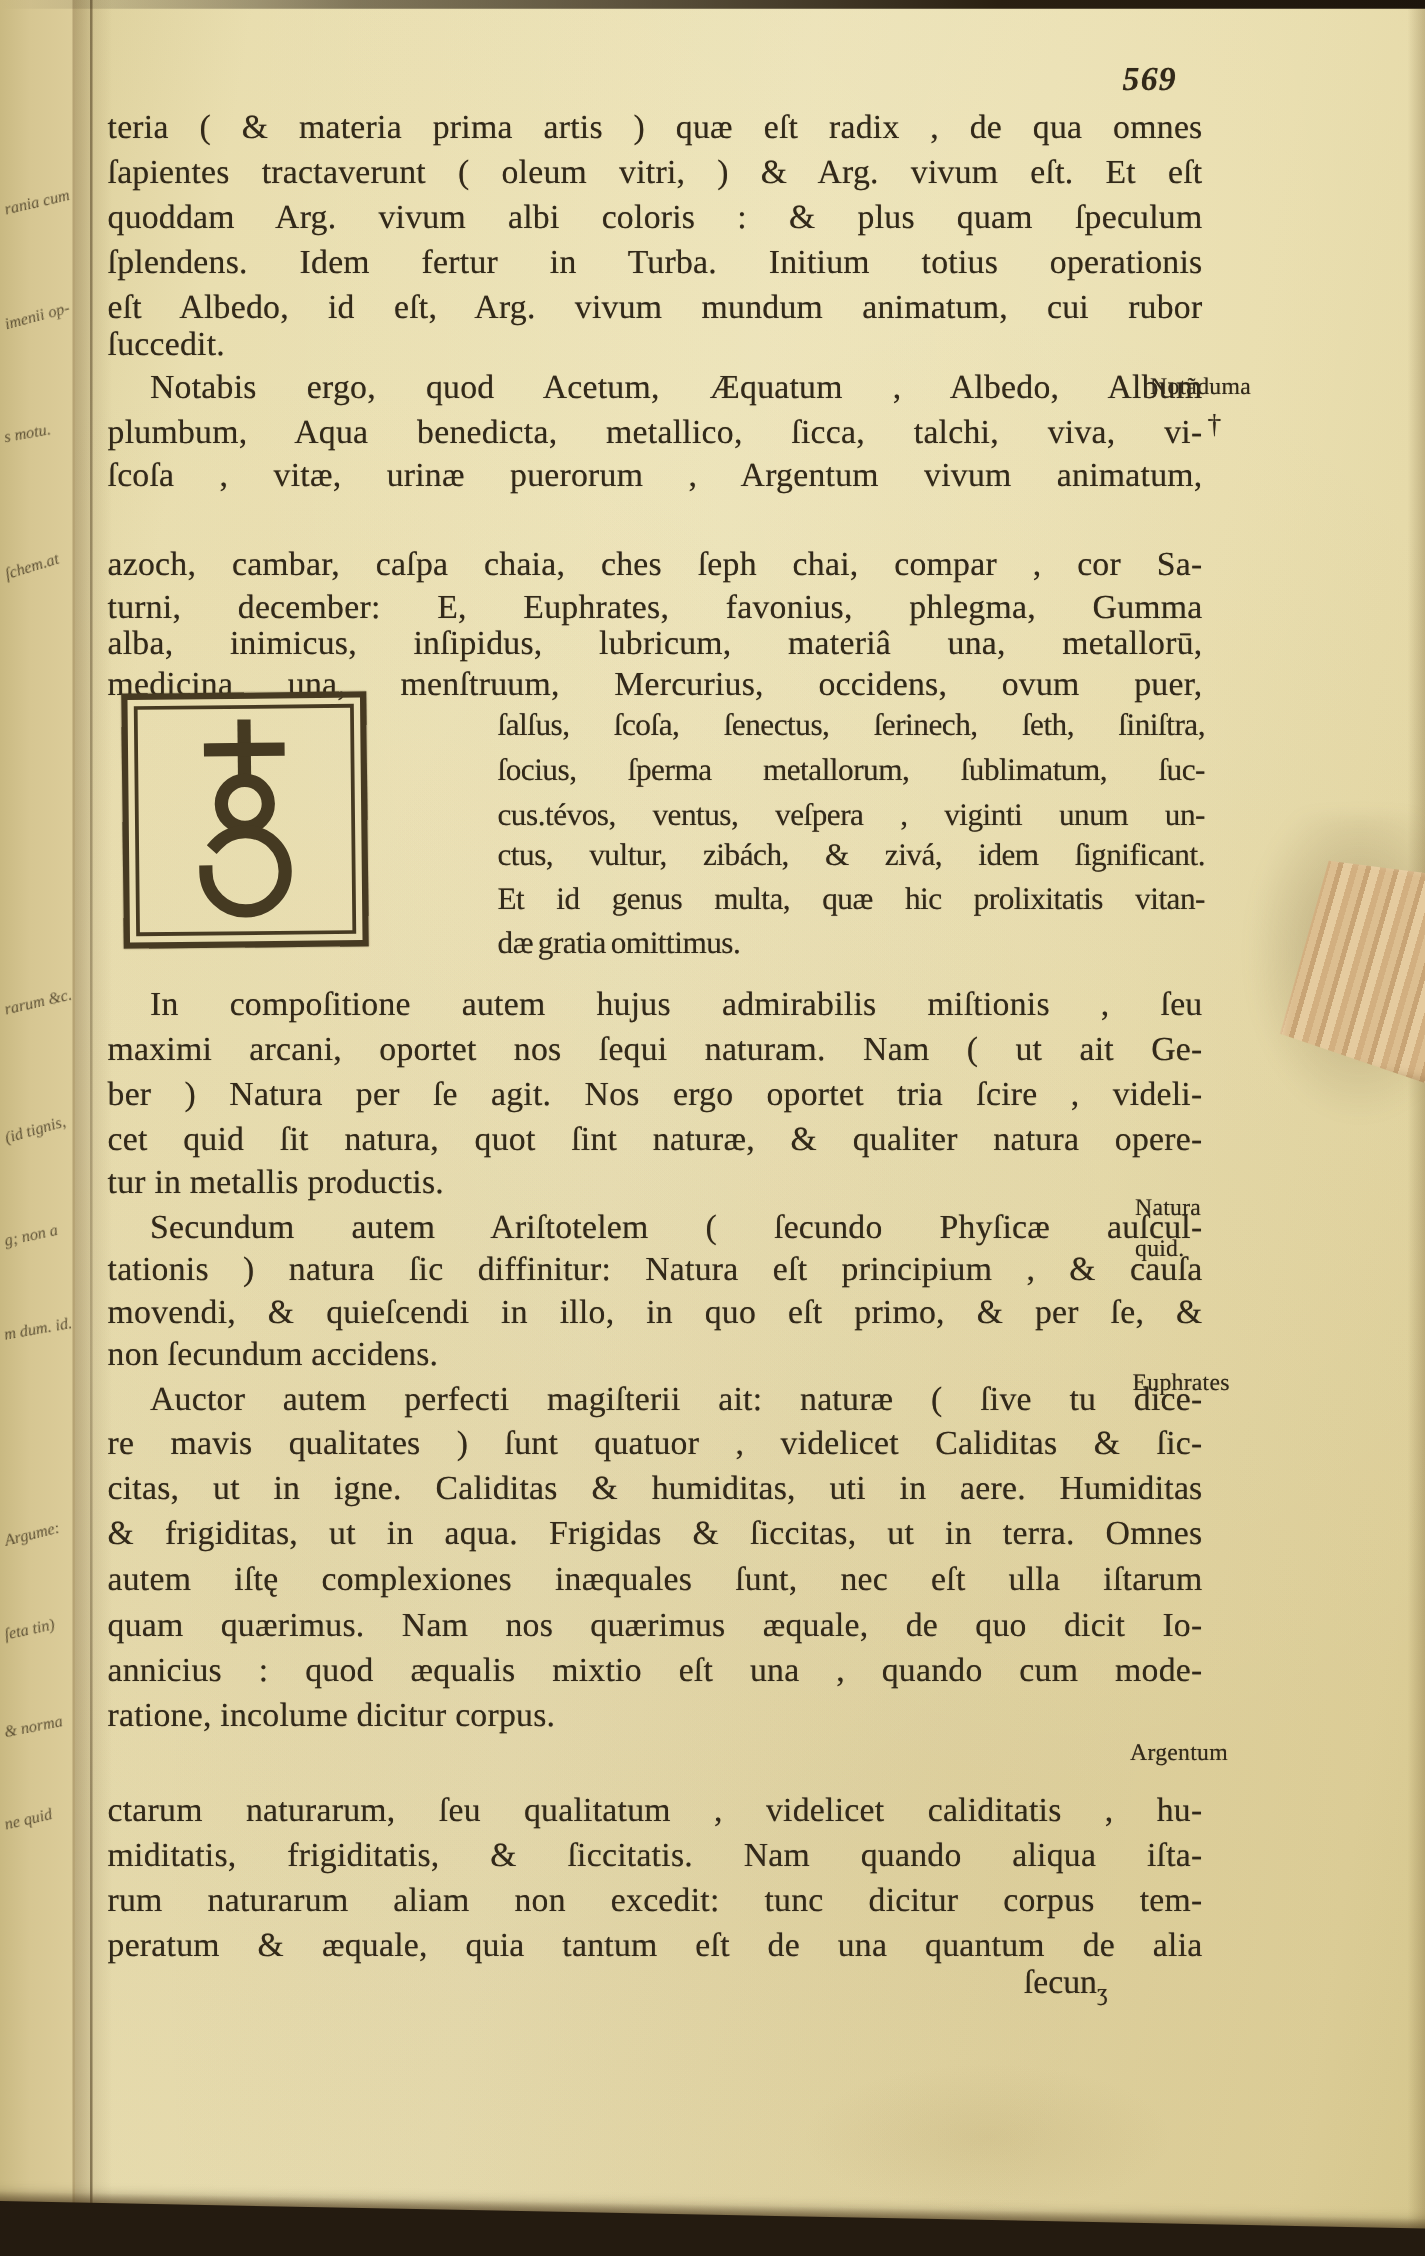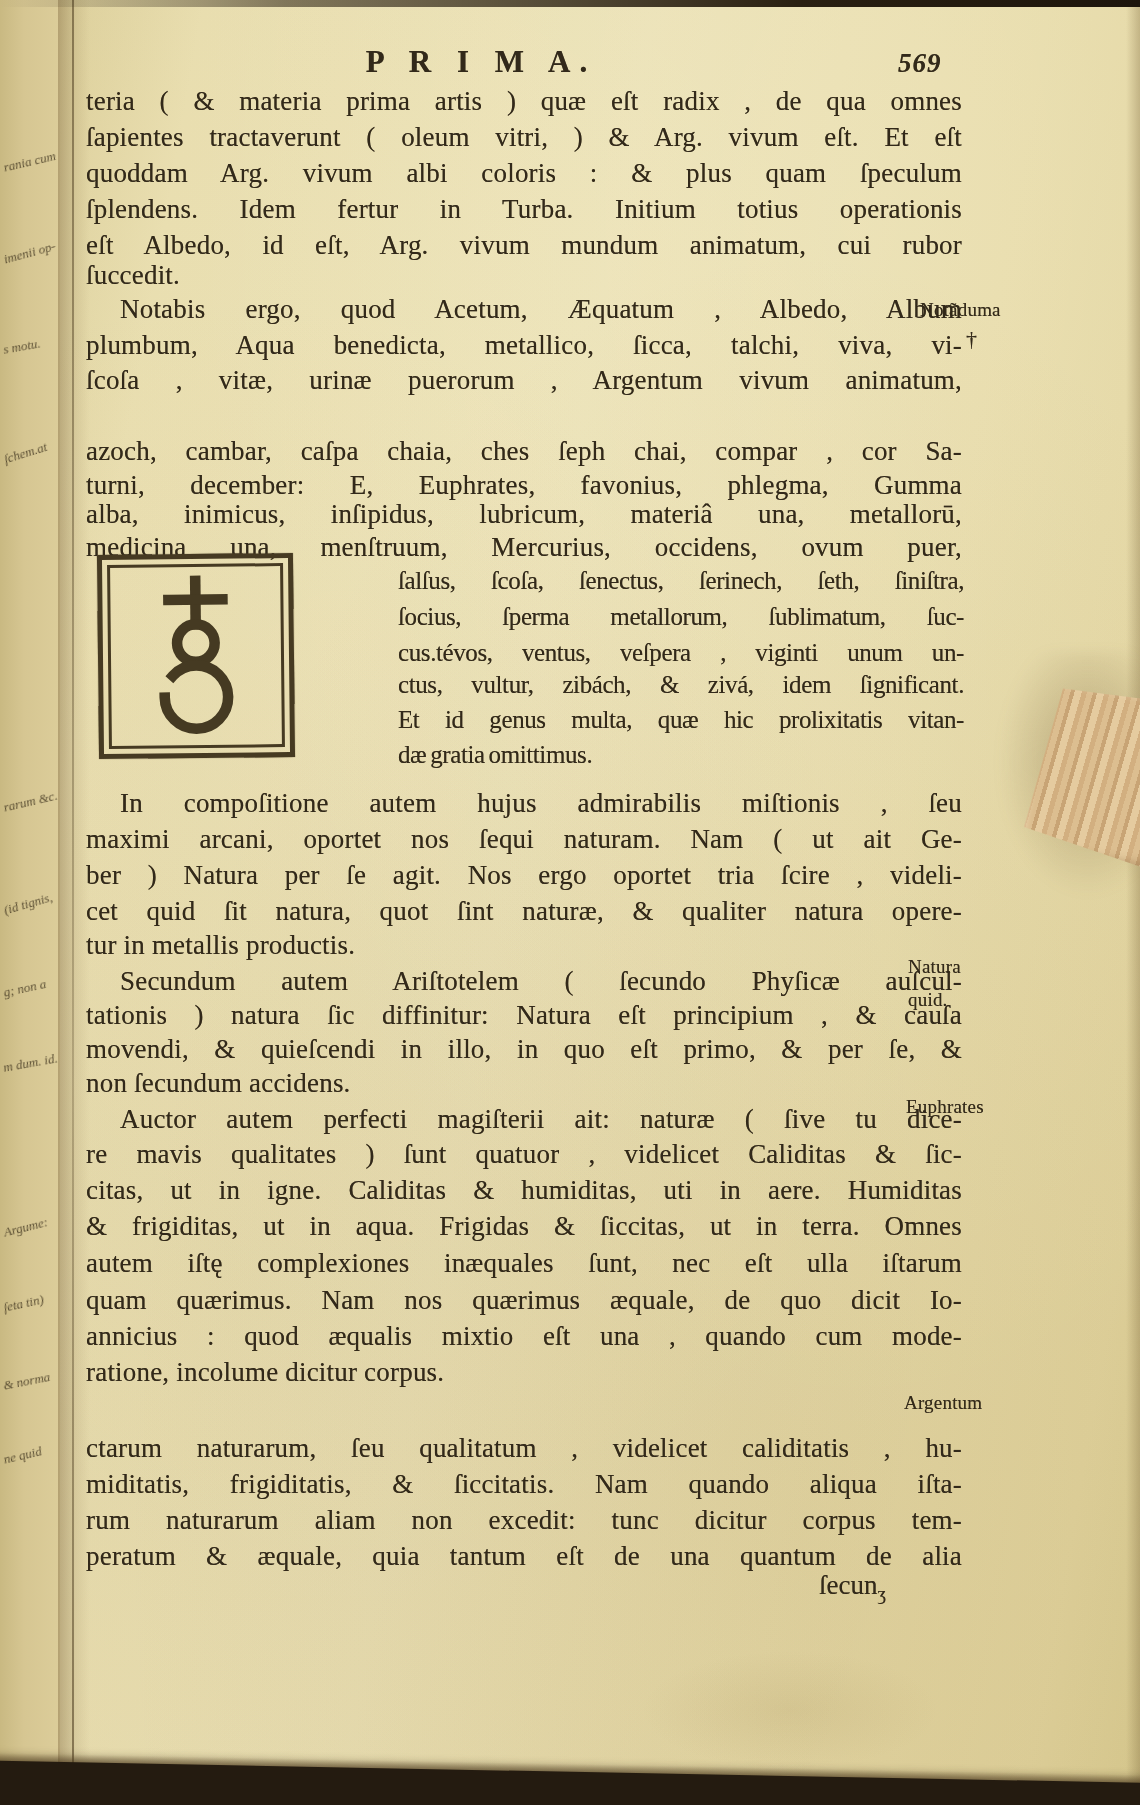--- a/index.html
+++ b/index.html
@@ -77,21 +77,20 @@
   <span class="frag" style="top:1060px;transform:rotate(-10deg)">m dum. id.</span>
   <span class="frag" style="top:1225px;transform:rotate(-14deg)">Argume:</span>
   <span class="frag" style="top:1300px;transform:rotate(-12deg)">ſeta tin)</span>
   <span class="frag" style="top:1378px;transform:rotate(-11deg)">&amp; norma</span>
   <span class="frag" style="top:1452px;transform:rotate(-13deg)">ne quid</span>
   <div class="fold"></div>
   <div class="fold-line"></div>
   <div class="right-shade"></div>
   <div class="stain1"></div>
 
-  <div class="header-title ink">P R I M A.</div>
   <div class="page-number ink">569</div>
 
   <div class="ln ink" style="top:84px">teria ( &amp; materia prima artis ) quæ eſt radix , de qua omnes</div>
   <div class="ln ink" style="top:120px">ſapientes tractaverunt ( oleum vitri, ) &amp; Arg. vivum eſt. Et eſt</div>
   <div class="ln ink" style="top:156px">quoddam Arg. vivum albi coloris : &amp; plus quam ſpeculum</div>
   <div class="ln ink" style="top:192px">ſplendens. Idem fertur in Turba. Initium totius operationis</div>
   <div class="ln ink" style="top:228px">eſt Albedo, id eſt, Arg. vivum mundum animatum, cui rubor</div>
   <div class="ln ink short" style="top:258px">ſuccedit.</div>
 
   <div class="ln ink indent" style="top:292px">Notabis ergo, quod Acetum, Æquatum , Albedo, Album</div>

